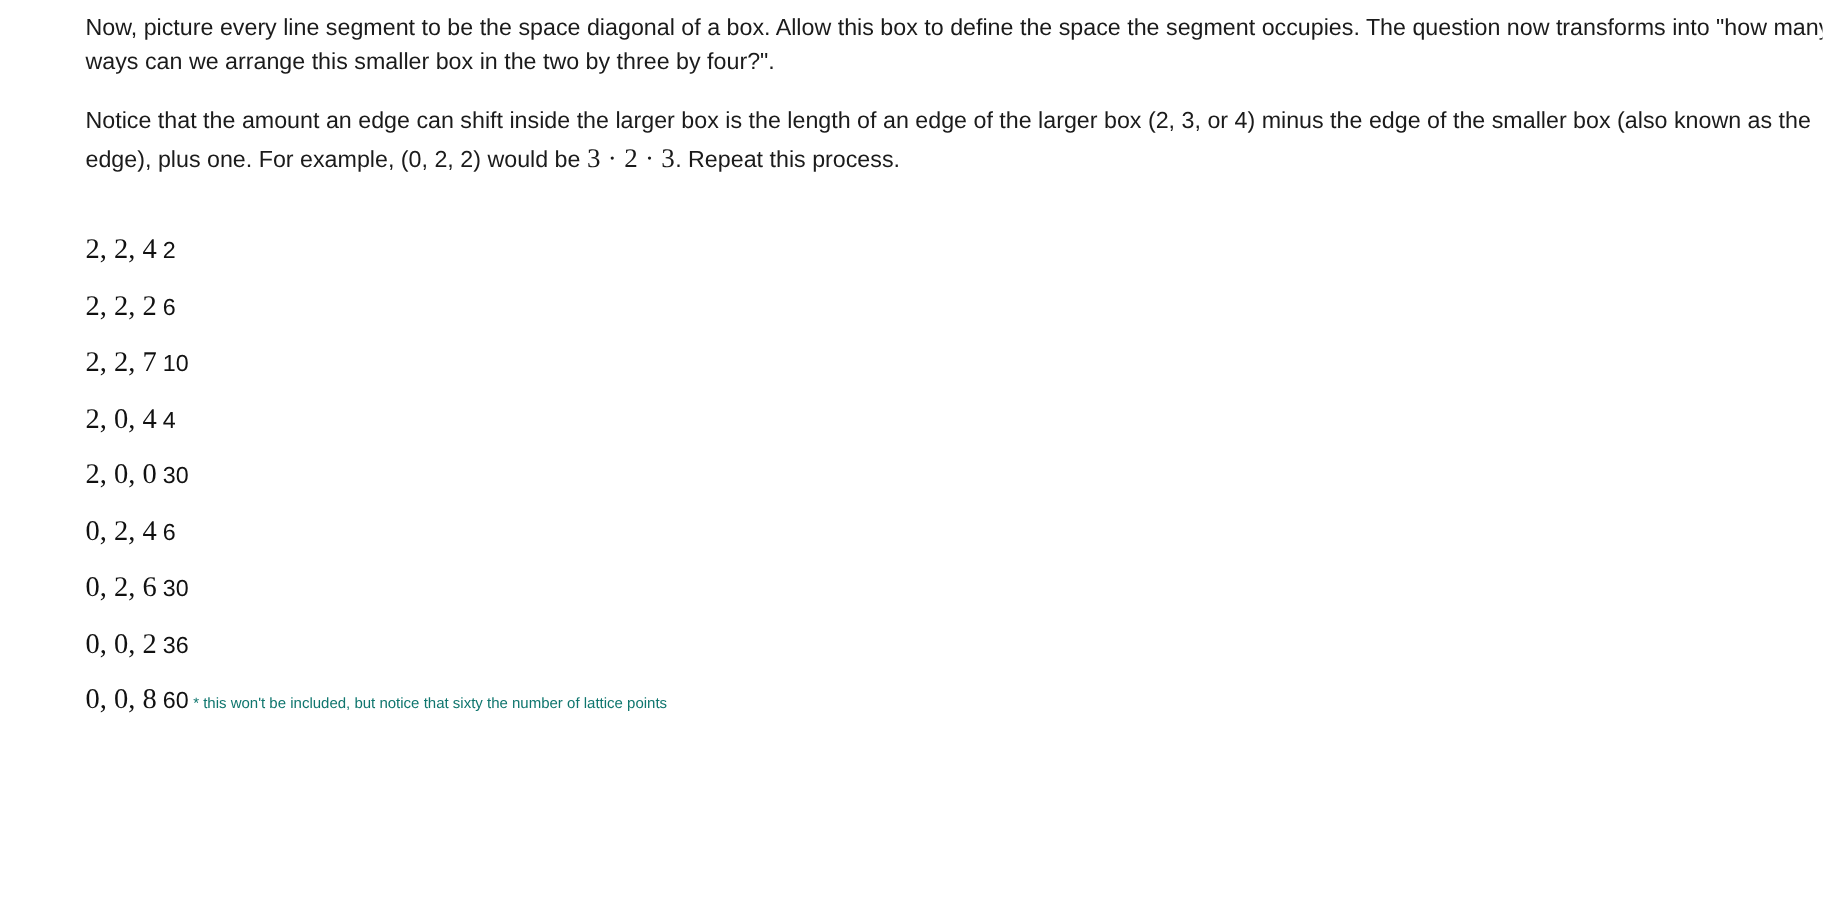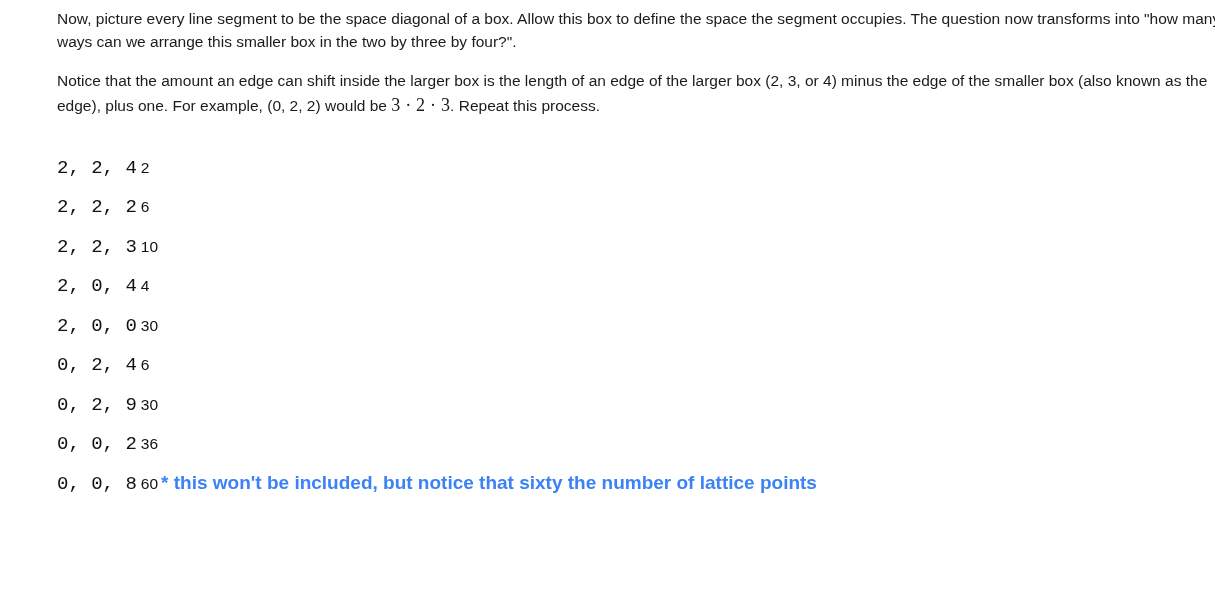--- a/index.html
+++ b/index.html
@@ -42,35 +42,34 @@
   }
   .row {
     font-family: "Liberation Serif", serif;
     font-size: 19px;
     line-height: 1;
     margin-bottom: 18.5px;
     white-space: nowrap;
     color: #111111;
   }
   .row .triple {
-    font-family: Liberation Mono, monospace;
+    font-family: Liberation Serif, serif;
     font-size: 19px;
     text-align: center;
   }
   .row .count {
     font-family: "Liberation Sans", sans-serif;
     font-size: 15.5px;
     margin-left: 4px;
   }
   .row .note {
     font-family: "Liberation Sans", sans-serif;
-    font-size: 19px;
-    color: #3b82f6;
+    font-size: 10px;
+    color: #0f766e;
     margin-left: 3px;
-    font-weight: bold;
   }
 </style>
 </head>
 <body>
 
 <div class="page">
 
   <p class="para">Now, picture every line segment to be the space diagonal of a box. Allow this box to define the space the segment occupies. The question now transforms into "how many ways can we arrange this smaller box in the two by three by four?".</p>
 
   <p class="para"><span>Notice that the amount an edge can shift inside the larger box is the length of an edge of the larger box (2, 3, or 4) minus the edge of the smaller box (also known as the edge), plus one. For example, (0, 2, 2) would be </span><span class="math">3 · 2 · 3</span><span>. Repeat this process.</span></p>
@@ -79,39 +78,39 @@
 
     <div class="row">
       <span class="triple">2, 2, 4</span><span class="count">2</span><span class="note"></span>
     </div>
 
     <div class="row">
       <span class="triple">2, 2, 2</span><span class="count">6</span><span class="note"></span>
     </div>
 
     <div class="row">
-      <span class="triple">2, 2, 3</span><span class="count">10</span><span class="note"></span>
+      <span class="triple">2, 2, 7</span><span class="count">10</span><span class="note"></span>
     </div>
 
     <div class="row">
       <span class="triple">2, 0, 4</span><span class="count">4</span><span class="note"></span>
     </div>
 
 
     <div class="row">
       <span class="triple">2, 0, 0</span><span class="count">30</span><span class="note"></span>
     </div>
 
     <div class="row">
       <span class="triple">0, 2, 4</span><span class="count">6</span><span class="note"></span>
     </div>
 
 
     <div class="row">
-      <span class="triple">0, 2, 9</span><span class="count">30</span><span class="note"></span>
+      <span class="triple">0, 2, 6</span><span class="count">30</span><span class="note"></span>
     </div>
 
 
     <div class="row">
       <span class="triple">0, 0, 2</span><span class="count">36</span><span class="note"></span>
     </div>
 
     <div class="row">
       <span class="triple">0, 0, 8</span><span class="count">60</span><span class="note">* this won't be included, but notice that sixty the number of lattice points</span>
     </div>

